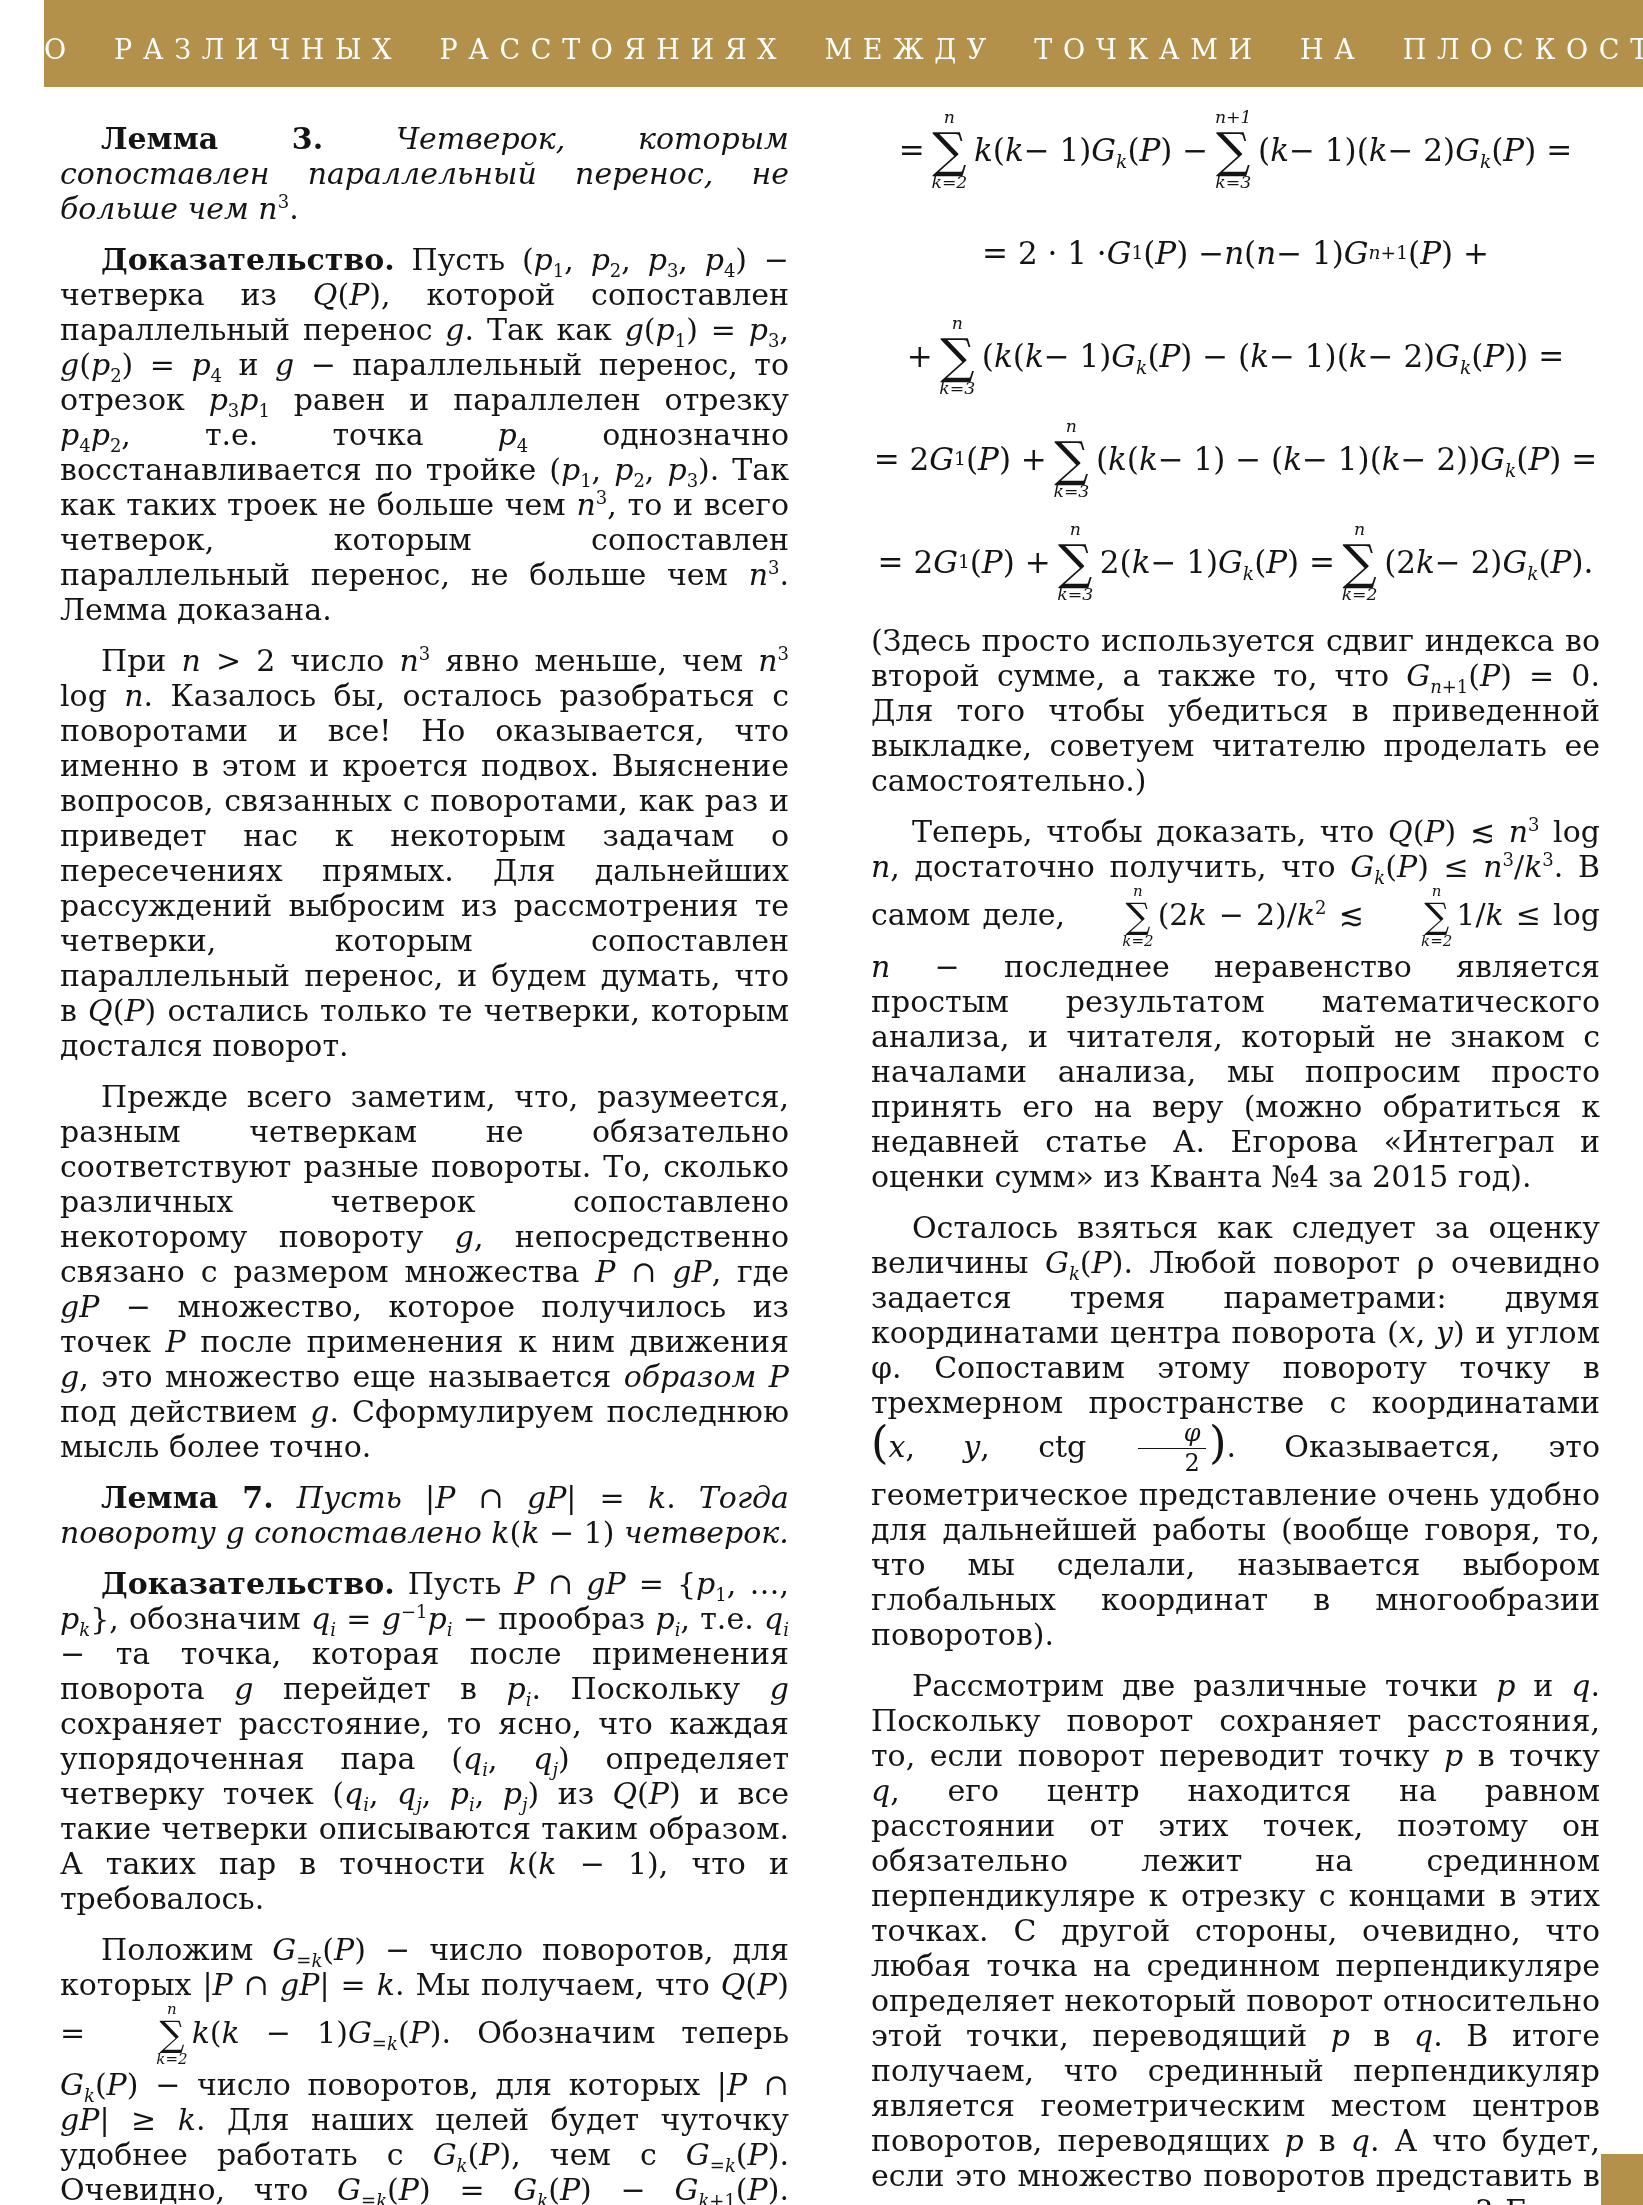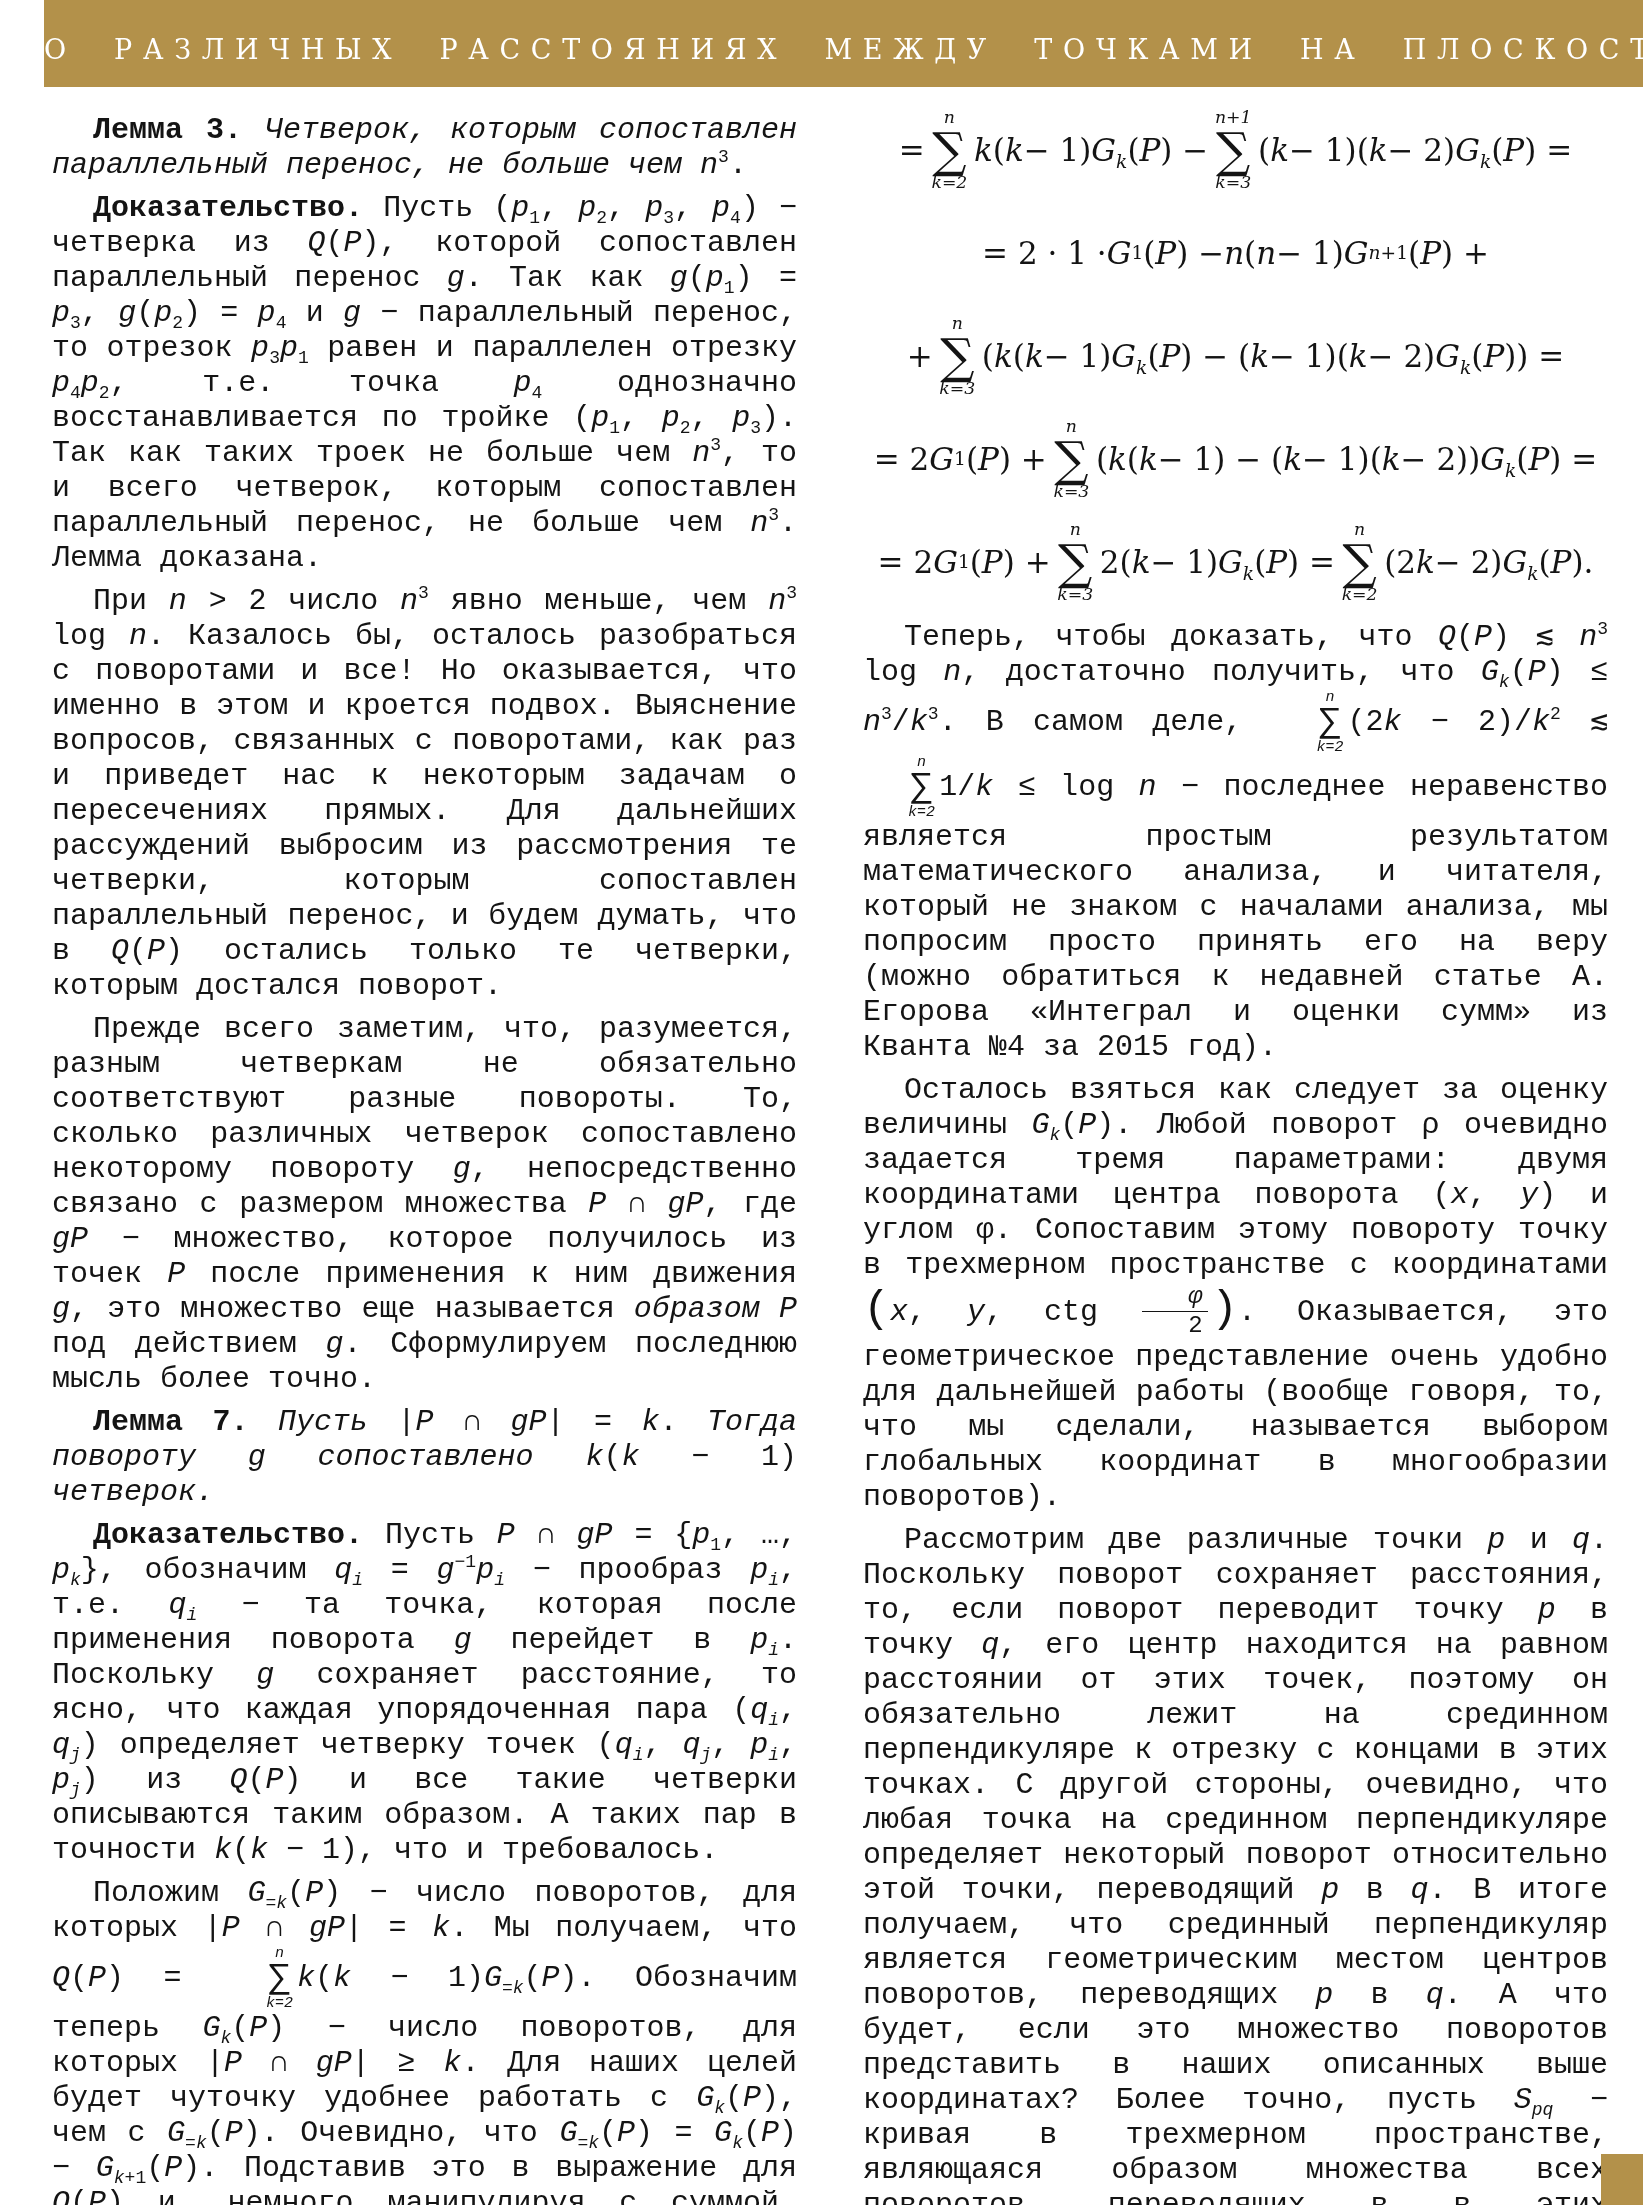--- a/index.html
+++ b/index.html
@@ -20,21 +20,21 @@
     white-space:nowrap;margin-top:11.5px;
   }
   
   .col{
     position:absolute;width:761px;
     font-size:30px;line-height:35px;text-align:justify;
     hyphens:none;
   }
   .col-left{left:44px;top:105px;}
   .col-right{left:855px;top:92px;}
-  .para{margin:8px;text-indent:41px;font-family:Liberation Mono, monospace;}
+  .para{margin:16px;text-indent:41px;}
   .para.ni{text-indent:0;}
   b{font-weight:700;}
   sub{font-size:60%;line-height:0;}
   sup{font-size:60%;line-height:0;}
   
   .eq{
     display:flex;align-items:center;justify-content:center;
     margin:13px 0;font-size:31px;line-height:1.1;text-indent:0;
     min-height:90px;white-space:nowrap;
   }
@@ -127,20 +127,21 @@
         </span> (<i>k</i>(<i>k</i> − 1) − (<i>k</i> − 1)(<i>k</i> − 2))<i>G<sub>k</sub></i>(<i>P</i>) =</div>
     <div class="eq">= 2<i>G</i><sub>1</sub>(<i>P</i>) + <span class="sum">
           <span class="t">n</span>
           <span class="sg">∑</span>
           <span class="b">k=3</span>
         </span> 2(<i>k</i> − 1)<i>G<sub>k</sub></i>(<i>P</i>) = <span class="sum">
           <span class="t">n</span>
           <span class="sg">∑</span>
           <span class="b">k=2</span>
         </span> (2<i>k</i> − 2)<i>G<sub>k</sub></i>(<i>P</i>).</div>
+    <p class="para ni">(Здесь просто используется сдвиг индекса во второй сумме, а также то, что <i>G</i><sub><i>n</i>+1</sub>(<i>P</i>) = 0. Для того чтобы убедиться в приведенной выкладке, советуем читателю проделать ее самостоятельно.)</p>
     <p class="para">Теперь, чтобы доказать, что <i>Q</i>(<i>P</i>) ≲ <i>n</i><sup>3</sup> log <i>n</i>, достаточно получить, что <i>G<sub>k</sub></i>(<i>P</i>) ≤ <i>n</i><sup>3</sup>/<i>k</i><sup>3</sup>. В самом деле, <span class="isum">
           <span class="t">n</span>
           <span class="sg">∑</span>
           <span class="b">k=2</span>
         </span>(2<i>k</i> − 2)/<i>k</i><sup>2</sup> ≲ <span class="isum">
           <span class="t">n</span>
           <span class="sg">∑</span>
           <span class="b">k=2</span>
         </span>1/<i>k</i> ≤ log <i>n</i> − последнее неравенство является простым результатом математического анализа, и читателя, который не знаком с началами анализа, мы попросим просто принять его на веру (можно обратиться к недавней статье А. Егорова «Интеграл и оценки сумм» из Кванта №4 за 2015 год).</p>
     <p class="para">Осталось взяться как следует за оценку величины <i>G<sub>k</sub></i>(<i>P</i>). Любой поворот ρ очевидно задается тремя параметрами: двумя координатами центра поворота (<i>x</i>, <i>y</i>) и углом φ. Сопоставим этому повороту точку в трехмерном пространстве с координатами <span class="bp">(</span><i>x</i>, <i>y</i>, ctg <span class="frac">

